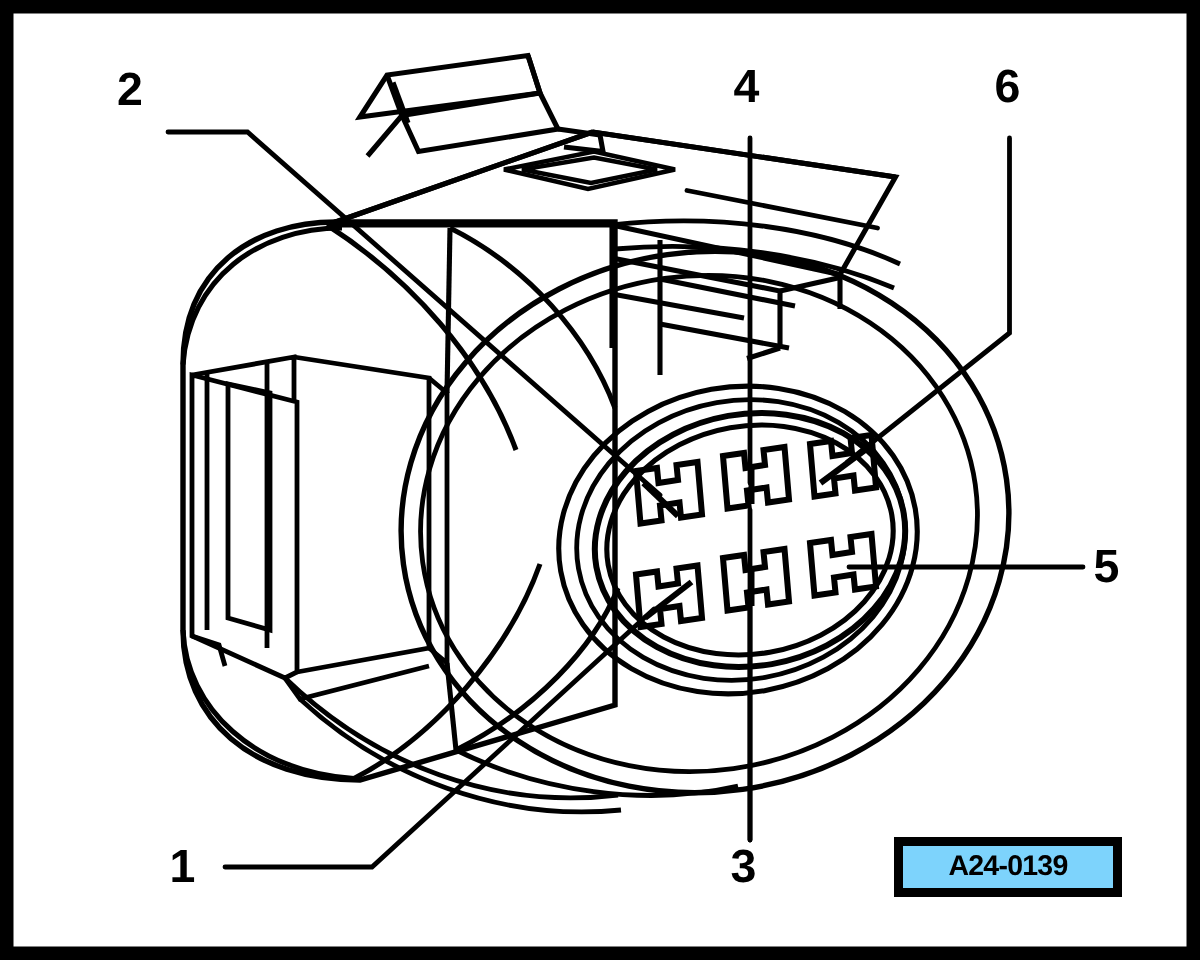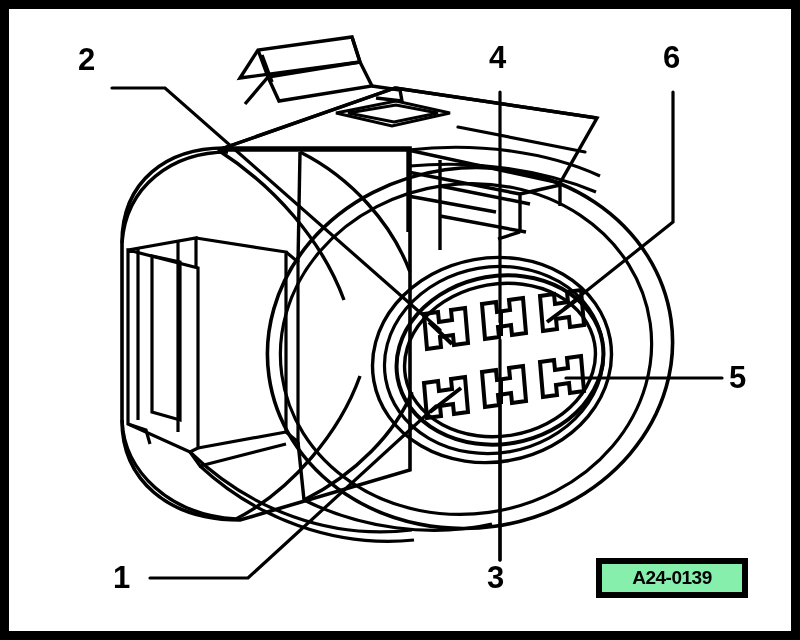--- a/index.html
+++ b/index.html
@@ -39,21 +39,21 @@
   #n4{left:489px;top:42px;}
   #n5{left:729px;top:362px;}
   #n6{left:663px;top:42px;}
 
   #codebox{
     position:absolute;
     left:596px;top:558px;
     width:152px;height:40px;
     box-sizing:border-box;
     border:6px solid #000000;
-    background:#86efac;
+    background:#7dd3fc;
     display:flex;align-items:center;justify-content:center;
   }
   #codebox span{
     font-family:"Liberation Sans", sans-serif;
     font-weight:bold;
     font-size:19px;
     letter-spacing:-0.5px;
     color:#000000;
     white-space:nowrap;
   }

